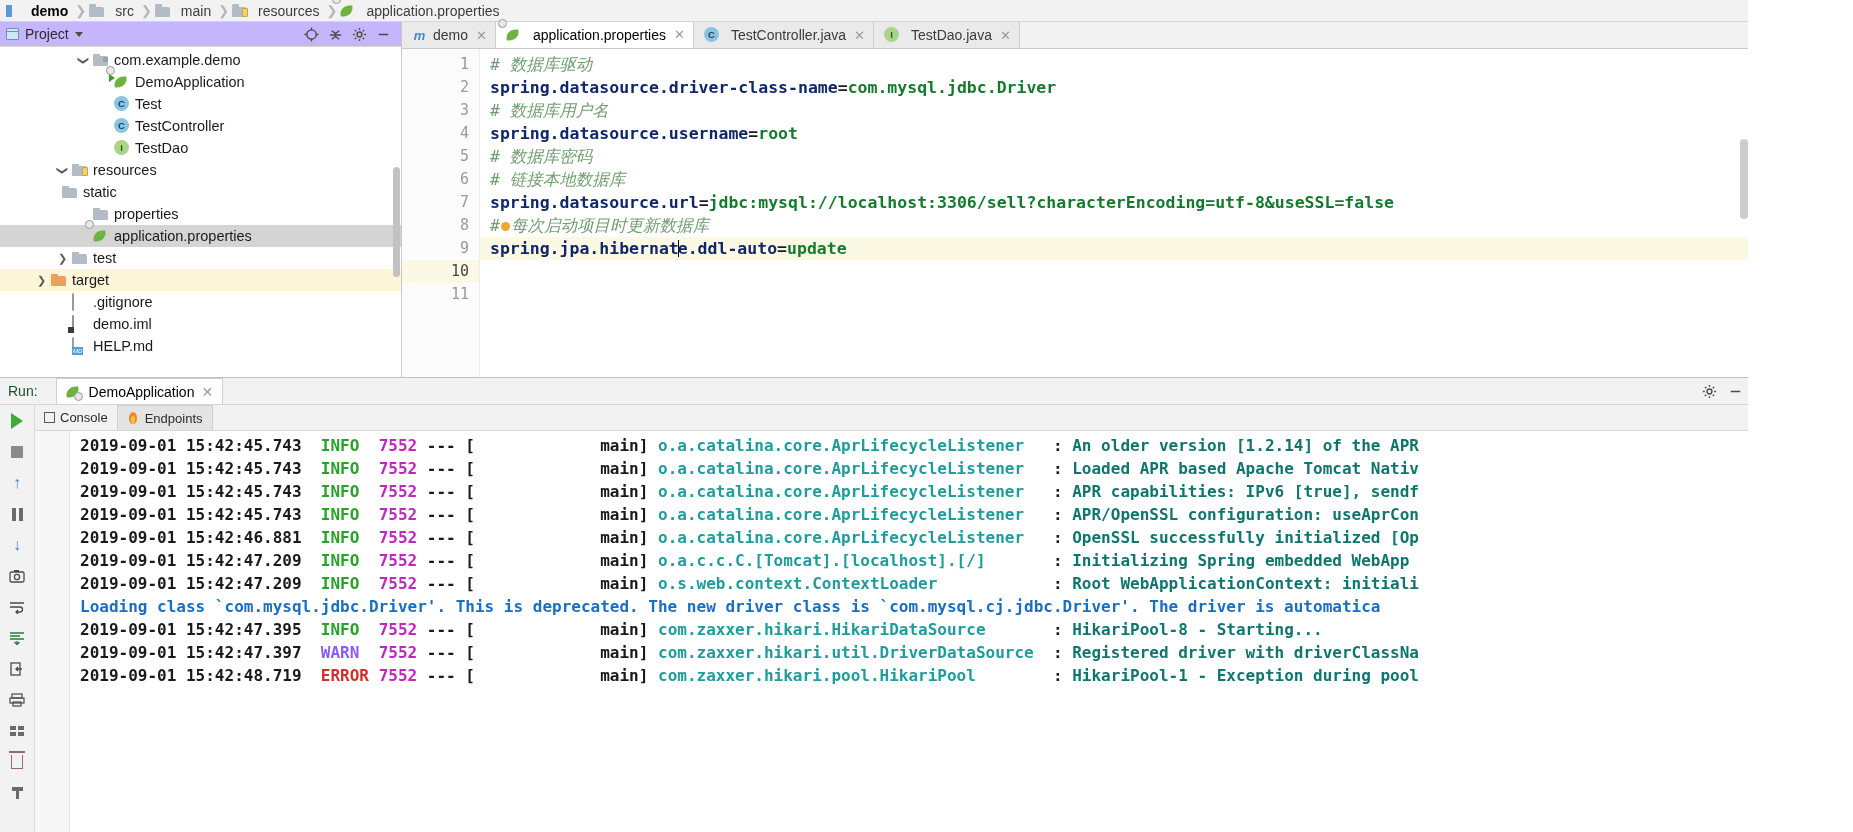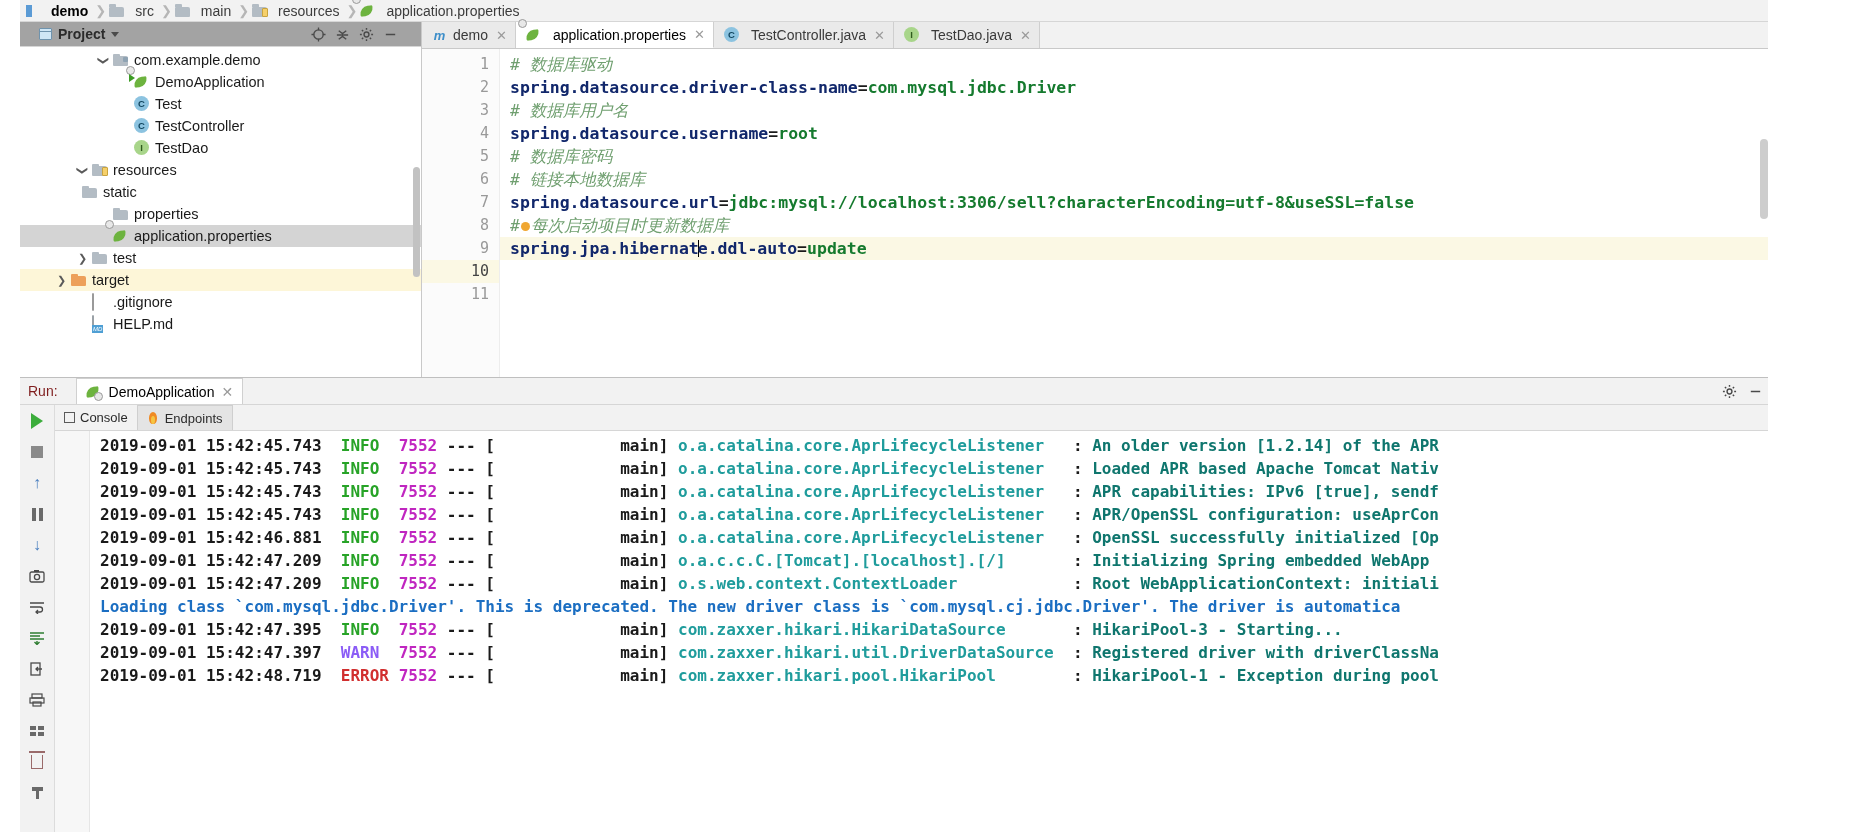--- a/index.html
+++ b/index.html
@@ -2,41 +2,41 @@
 <html><head>
 <meta charset="utf-8">
 <style>
   * { box-sizing: border-box; margin:0; padding:0; }
   html,body {
     width:1853px; height:832px; overflow:hidden;
     background:#ffffff;
     font-family:"Liberation Sans", sans-serif;
     font-size:13px; color:#000;
   }
-  .app { width:1748px; height:832px; display:flex; flex-direction:column; background:#f2f2f2;margin-left:20px; }
+  .app { width:1748px; height:832px; display:flex; flex-direction:column; background:#f2f2f2; }
 
   
   .breadcrumb {
     height:22px; display:flex; align-items:center; gap:0px;
     background:#f2f2f2; padding-left:4px; flex:0 0 22px;
     border-bottom:1px solid #d6d6d6;
   }
   .crumb { display:flex; align-items:center; gap:5px; padding:0 6px 0 2px; font-size:14px; }
   .crumb .lbl { color:#3c3c3c; }
   .crumb.first .lbl { font-weight:bold; color:#000; }
   .crumb-sep { color:#b6b6b6; font-size:13px; padding:0 1px; }
 
   
   .mainrow { flex:1 1 auto; display:flex; min-height:0; }
 
   
   .sidebar { width:402px; flex:0 0 402px; display:flex; flex-direction:column;
              background:#ffffff; border-right:1px solid #c9c9c9; }
   .sb-head { height:25px; flex:0 0 25px; display:flex; align-items:center;
-             background:#a3a3a3; border-bottom:1px solid #d6d6d6; padding:0 19px;font-weight:bold; }
+             background:#c4b5fd; border-bottom:1px solid #d6d6d6; padding:0 6px; }
   .sb-head .title { display:flex; align-items:center; gap:6px; font-size:14px; color:#2b2b2b; }
   .sb-head .spacer { flex:1; }
   .sb-head .tool { width:24px; height:20px; display:flex; align-items:center; justify-content:center; color:#4a4a4a; }
   .proj-ico { width:13px; height:12px; background:#cfe6f5; border:1px solid #6f93ad; border-radius:1px; position:relative;}
   .proj-ico:after{content:"";position:absolute;left:0;right:0;top:2px;height:1px;background:#6f93ad;}
   .caret-dn { width:0;height:0;border-left:4px solid transparent;border-right:4px solid transparent;border-top:5px solid #4a4a4a;}
 
   .tree { flex:1 1 auto; position:relative; overflow:hidden; padding-top:2px; }
   .row { height:22px; display:flex; align-items:center; font-size:14.5px; color:#1a1a1a; white-space:nowrap; }
   .row.sel { background:#d4d4d4; }
@@ -102,21 +102,21 @@
   .eq  { color:#1a1a1a; }
   .val { color:#157a2e; }
   .caret{display:inline-block;width:0;border-left:1.5px solid #000;height:17px;vertical-align:-3px;margin:0 -1px;}
   .warnmark{display:inline-block;width:9px;height:9px;border-radius:50%;background:#f0a732;vertical-align:0px;margin:0 1px;}
   .ed-scroll{position:absolute;right:0;top:90px;width:8px;height:80px;background:#cdcdcd;border-radius:4px;}
 
   
   .runpanel { flex:0 0 455px; display:flex; flex-direction:column; border-top:1px solid #bfbfbf; background:#fff;}
   .run-head { height:27px; flex:0 0 27px; display:flex; align-items:center; background:#f2f2f2;
               border-bottom:1px solid #d6d6d6; padding-left:8px; }
-  .run-head .rl { font-size:14px; color:#7f1d1d; margin-right:18px;}
+  .run-head .rl { font-size:14px; color:#14532d; margin-right:18px;}
   .run-tab { display:flex; align-items:center; gap:7px; padding:0 9px; height:26px; background:#ffffff;
              border:1px solid #d0d0d0; border-bottom:none; font-size:14px;}
   .run-head .spacer{flex:1;}
   .run-head .tool{width:26px;height:22px;display:flex;align-items:center;justify-content:center;color:#4a4a4a;font-size:15px;}
 
   .run-body { flex:1 1 auto; display:flex; min-height:0; }
   .run-left { width:35px; flex:0 0 35px; background:#f2f2f2; border-right:1px solid #dcdcdc;
               display:flex; flex-direction:column; align-items:center; padding-top:5px; gap:9px;}
   .run-left .btn{width:22px;height:22px;display:flex;align-items:center;justify-content:center;color:#4a4a4a;}
   .run-main { flex:1 1 auto; display:flex; flex-direction:column; min-width:0;}
@@ -282,20 +282,25 @@
             <span class="ico folder orange"></span>
             <span>target</span>
           </div>
           <div class="row" style="padding-left:56px">
             <span class="arrow blank"></span>
             <span class="ico"><span class="fileico"><i class="ln" style="top:3px"></i><i class="ln" style="top:6px"></i><i class="ln" style="top:9px"></i><i class="ln" style="top:12px"></i></span></span>
             <span>.gitignore</span>
           </div>
           <div class="row" style="padding-left:56px">
             <span class="arrow blank"></span>
+            <span class="ico"><span class="fileico iml"></span></span>
+            <span>demo.iml</span>
+          </div>
+          <div class="row" style="padding-left:56px">
+            <span class="arrow blank"></span>
             <span class="ico"><span class="fileico md"><i class="ln" style="top:2px"></i><i class="ln" style="top:5px"></i><i class="mdtag">MD</i></span></span>
             <span>HELP.md</span>
           </div>
         </div>
     </div>
 
     <div class="editor">
       <div class="tabs" id="tabs">
           <div class="tab">
             <span class="mico">m</span>
@@ -459,21 +464,21 @@
           <div class="cons-gut"></div>
           <div class="console" id="console">
               <div class="logline"><span>2019-09-01 15:42:45.743</span><span>  </span><span class="lv-INFO">INFO </span><span> </span><span class="pid">7552</span><span> --- [</span><span>             main</span><span>] </span><span class="logger">o.a.catalina.core.AprLifecycleListener   </span><span>: </span><span class="msg">An older version [1.2.14] of the APR</span></div>
               <div class="logline"><span>2019-09-01 15:42:45.743</span><span>  </span><span class="lv-INFO">INFO </span><span> </span><span class="pid">7552</span><span> --- [</span><span>             main</span><span>] </span><span class="logger">o.a.catalina.core.AprLifecycleListener   </span><span>: </span><span class="msg">Loaded APR based Apache Tomcat Nativ</span></div>
               <div class="logline"><span>2019-09-01 15:42:45.743</span><span>  </span><span class="lv-INFO">INFO </span><span> </span><span class="pid">7552</span><span> --- [</span><span>             main</span><span>] </span><span class="logger">o.a.catalina.core.AprLifecycleListener   </span><span>: </span><span class="msg">APR capabilities: IPv6 [true], sendf</span></div>
               <div class="logline"><span>2019-09-01 15:42:45.743</span><span>  </span><span class="lv-INFO">INFO </span><span> </span><span class="pid">7552</span><span> --- [</span><span>             main</span><span>] </span><span class="logger">o.a.catalina.core.AprLifecycleListener   </span><span>: </span><span class="msg">APR/OpenSSL configuration: useAprCon</span></div>
               <div class="logline"><span>2019-09-01 15:42:46.881</span><span>  </span><span class="lv-INFO">INFO </span><span> </span><span class="pid">7552</span><span> --- [</span><span>             main</span><span>] </span><span class="logger">o.a.catalina.core.AprLifecycleListener   </span><span>: </span><span class="msg">OpenSSL successfully initialized [Op</span></div>
               <div class="logline"><span>2019-09-01 15:42:47.209</span><span>  </span><span class="lv-INFO">INFO </span><span> </span><span class="pid">7552</span><span> --- [</span><span>             main</span><span>] </span><span class="logger">o.a.c.c.C.[Tomcat].[localhost].[/]       </span><span>: </span><span class="msg">Initializing Spring embedded WebApp</span></div>
               <div class="logline"><span>2019-09-01 15:42:47.209</span><span>  </span><span class="lv-INFO">INFO </span><span> </span><span class="pid">7552</span><span> --- [</span><span>             main</span><span>] </span><span class="logger">o.s.web.context.ContextLoader            </span><span>: </span><span class="msg">Root WebApplicationContext: initiali</span></div>
               <div class="logline"><span class="dep">Loading class `com.mysql.jdbc.Driver'. This is deprecated. The new driver class is `com.mysql.cj.jdbc.Driver'. The driver is automatica</span></div>
-              <div class="logline"><span>2019-09-01 15:42:47.395</span><span>  </span><span class="lv-INFO">INFO </span><span> </span><span class="pid">7552</span><span> --- [</span><span>             main</span><span>] </span><span class="logger">com.zaxxer.hikari.HikariDataSource       </span><span>: </span><span class="msg">HikariPool-3 - Starting...</span></div>
+              <div class="logline"><span>2019-09-01 15:42:47.395</span><span>  </span><span class="lv-INFO">INFO </span><span> </span><span class="pid">7552</span><span> --- [</span><span>             main</span><span>] </span><span class="logger">com.zaxxer.hikari.HikariDataSource       </span><span>: </span><span class="msg">HikariPool-8 - Starting...</span></div>
               <div class="logline"><span>2019-09-01 15:42:47.397</span><span>  </span><span class="lv-WARN">WARN </span><span> </span><span class="pid">7552</span><span> --- [</span><span>             main</span><span>] </span><span class="logger">com.zaxxer.hikari.util.DriverDataSource  </span><span>: </span><span class="msg">Registered driver with driverClassNa</span></div>
               <div class="logline"><span>2019-09-01 15:42:48.719</span><span>  </span><span class="lv-ERROR">ERROR</span><span> </span><span class="pid">7552</span><span> --- [</span><span>             main</span><span>] </span><span class="logger">com.zaxxer.hikari.pool.HikariPool        </span><span>: </span><span class="msg">HikariPool-1 - Exception during pool</span></div>
             </div>
         </div>
       </div>
     </div>
   </div>
 </div>
 
 </body></html>

